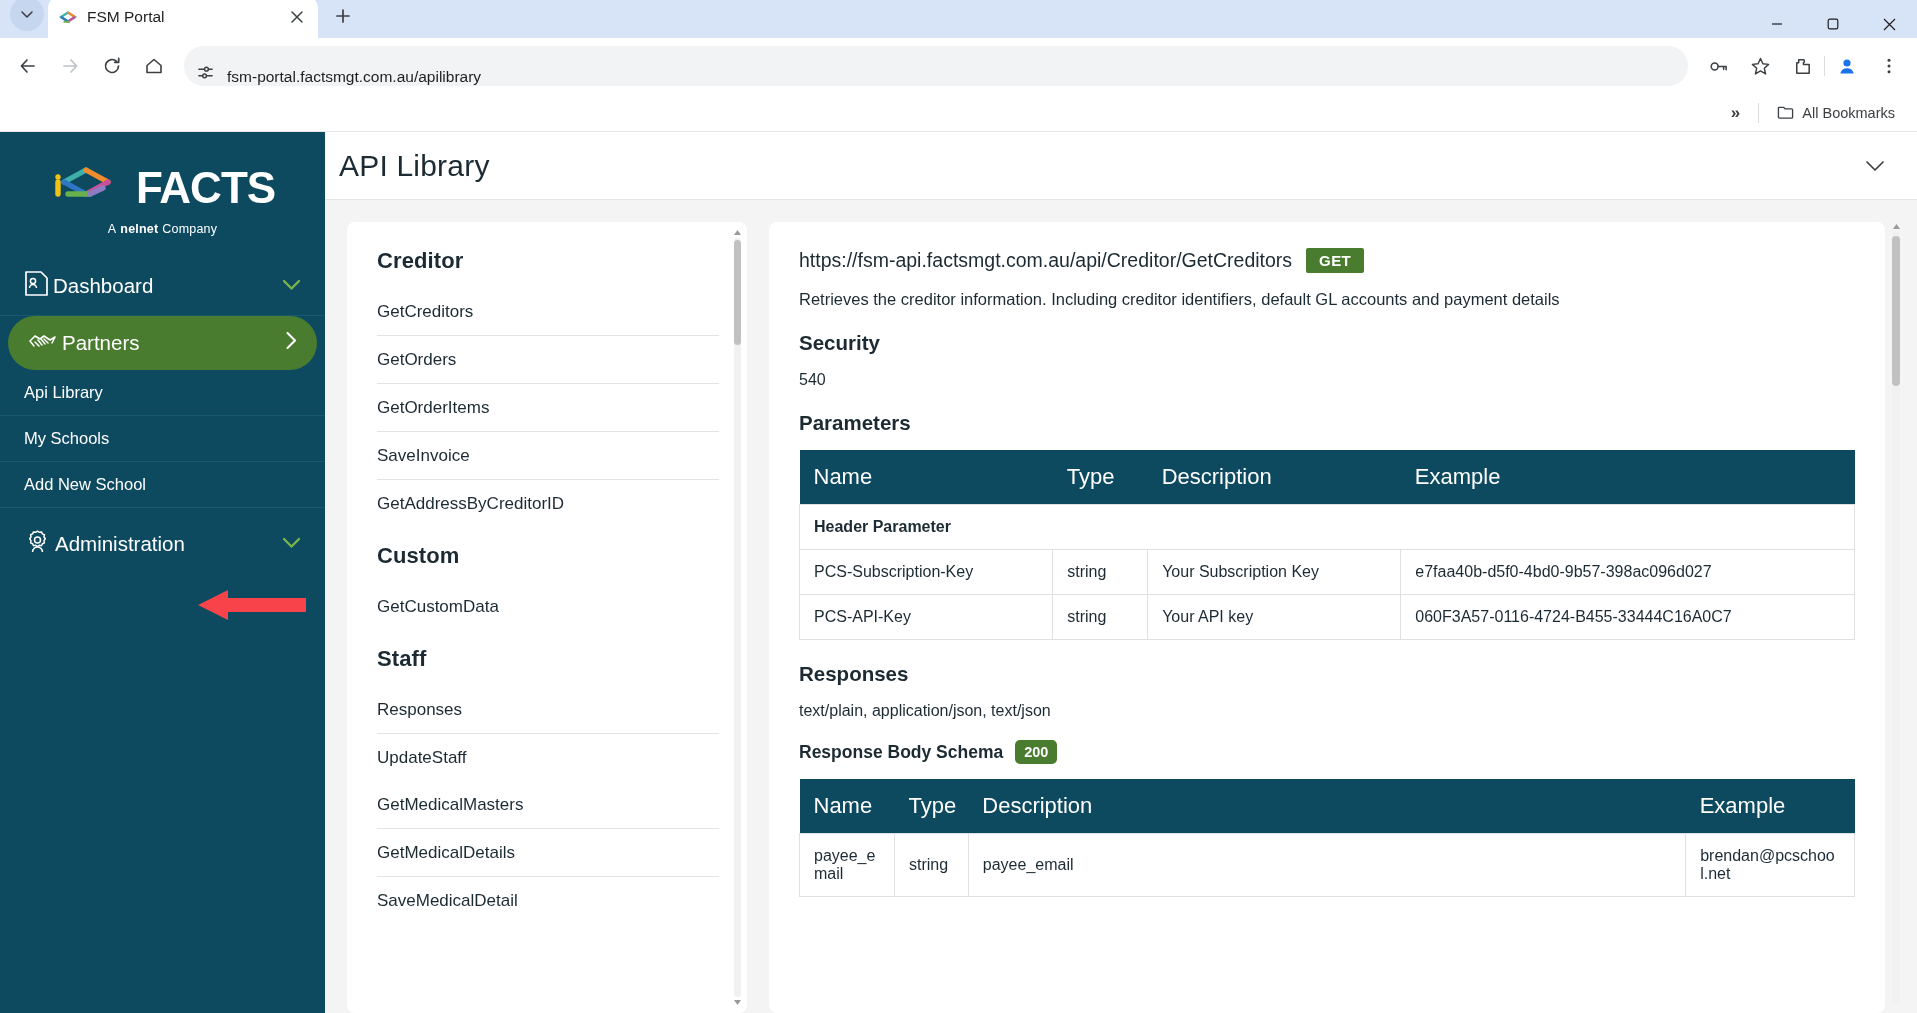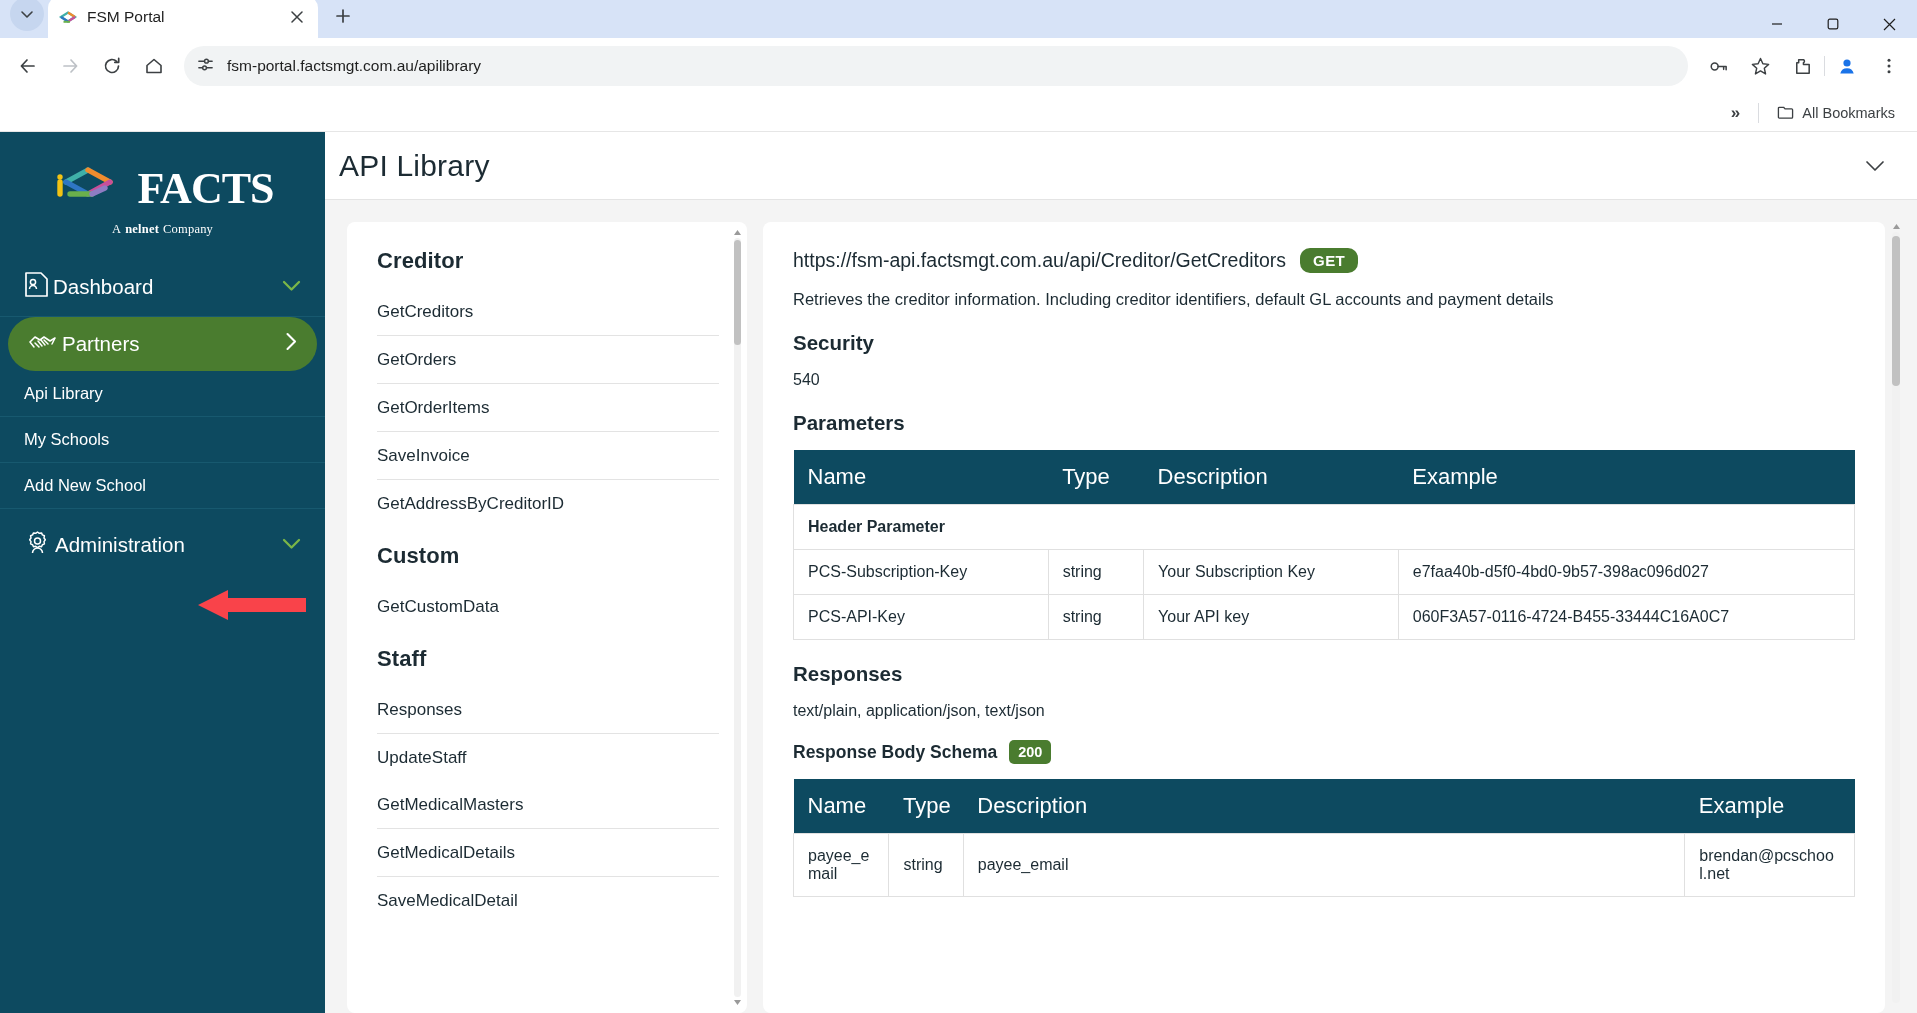--- a/index.html
+++ b/index.html
@@ -24,38 +24,38 @@
   .tab-title { font-size:15.5px; color:#1f1f1f; flex:1; white-space:nowrap; overflow:hidden; text-overflow:ellipsis; }
   .tab-close { width:22px; height:22px; display:flex; align-items:center; justify-content:center; border-radius:11px; cursor:pointer; }
   .newtab { width:34px; height:34px; margin:0 0 5px 8px; border-radius:17px; display:flex; align-items:center; justify-content:center; cursor:pointer; }
 
   .winbtns { position:absolute; right:0; top:0; height:48px; display:flex; }
   .winbtn { width:56px; height:48px; display:flex; align-items:center; justify-content:center; cursor:pointer; }
 
   .toolbar { height:56px; background:#ffffff; display:flex; align-items:center; padding:0 8px; gap:2px; }
   .tbtn { width:40px; height:40px; border-radius:20px; display:flex; align-items:center; justify-content:center; cursor:pointer; flex:0 0 40px;}
   .omnibox {
-    flex:1; height:40px; background:#f1f3f4; border-radius:20px; display:flex; align-items:center;
+    flex:1; height:40px; background:#f1f3f4; border-radius:20px; display:flex; align-items:flex-end;
     padding:0 14px 0 12px; margin:0 8px; gap:12px; cursor:text;
   }
   .omnibox .url { font-size:15.5px; color:#1f1f1f; white-space:nowrap; overflow:hidden; }
   .omni-right { display:flex; align-items:center; gap:2px; }
 
   .bookmarkbar { height:38px; background:#ffffff; display:flex; align-items:center; justify-content:flex-end; padding-right:14px; gap:10px; border-bottom:1px solid #e6e6e6; }
   .bm-chev { font-size:17px; color:#3c4043; padding:4px 8px; border-radius:4px; cursor:pointer; font-weight:bold;}
   .bm-sep { width:1px; height:20px; background:#dadce0; }
   .bm-item { display:flex; align-items:flex-end; gap:8px; padding:5px 8px; border-radius:5px; cursor:pointer; }
   .bm-item span { font-size:14.5px; color:#3c4043; }
 
   
   #page { flex:1; display:flex; background:#ffffff; min-height:0; }
 
   
   .sidebar { width:325px; flex:0 0 325px; background:#0d4a60; position:relative; }
-  .logo-wrap { padding:28px 0 20px 0; display:flex; flex-direction:column; align-items:center;font-family:Liberation Serif, serif; }
+  .logo-wrap { padding:28px 0 20px 0; display:flex; flex-direction:column; align-items:center; }
   .logo-row { display:flex; align-items:center; gap:6px; }
   .logo-sub { font-size:12.5px; color:#ffffff; margin-top:6px; letter-spacing:.2px; display:flex; align-items:center; gap:4px;}
   .logo-sub b { font-weight:bold; }
 
   .nav-main {
     display:flex; align-items:center; gap:4px; padding:14px 24px; color:#ffffff; cursor:pointer;
     border-bottom:1px solid #17596f;
   }
   .nav-main .lbl { font-size:20.5px; flex:1; }
   .nav-main .chev { color:#7ab648; font-size:17px; }
@@ -75,21 +75,21 @@
 
   
   .content { flex:1; display:flex; flex-direction:column; min-width:0; background:#ffffff; }
   .content-head {
     height:68px; flex:0 0 68px; display:flex; align-items:center; padding:0 24px 0 14px;
     border-bottom:1px solid #e4e4e4;
   }
   .page-title { font-size:30px; color:#1c2b33; flex:1; letter-spacing:.2px; }
   .head-chev { font-size:19px; color:#3c4043; cursor:pointer; padding:4px 8px;}
 
-  .content-body { flex:1; display:flex; gap:16px; padding:22px 14px 0 22px; background:#f4f4f4; min-height:0; }
+  .content-body { flex:1; display:flex; gap:22px; padding:22px 14px 0 22px; background:#f4f4f4; min-height:0; }
 
   
   .list-card {
     width:400px; flex:0 0 400px; background:#ffffff; border-radius:8px; position:relative;
     padding:26px 28px 0 30px; overflow:hidden;
   }
   .grp-title { font-size:22px; font-weight:bold; color:#1c2b33; margin:16px 0 14px 0; letter-spacing:.1px;}
   .grp-title:first-child { margin-top:0; }
   .ep-item { font-size:17px; color:#1c2b33; padding:14px 0 13px 0; border-bottom:1px solid #e3e3e3; cursor:pointer; }
   .ep-item.last { border-bottom:none; }
@@ -99,21 +99,21 @@
   .sb-thumb { position:absolute; left:2px; width:7px; background:#c1c1c1; border-radius:4px; cursor:pointer; }
   .sb-arrow { position:absolute; left:1px; width:9px; height:9px; display:flex; align-items:center; justify-content:center;}
 
   
   .detail-wrap { flex:1; min-width:0; display:flex; }
   .detail-card {
     flex:1; background:#ffffff; border-radius:8px; padding:26px 30px 10px 30px; min-width:0; overflow:hidden;
   }
   .api-url-row { display:flex; align-items:center; gap:14px; flex-wrap:wrap; }
   .api-url { font-size:19.5px; color:#1c2b33; }
-  .badge-get { background:#4a7c2f; color:#ffffff; font-size:15px; font-weight:bold; padding:4px 13px; border-radius:10px; letter-spacing:.4px; }
+  .badge-get { background:#4a7c2f; color:#ffffff; font-size:15px; font-weight:bold; padding:4px 13px; border-radius:2px; letter-spacing:.4px; }
   .badge-200 { background:#4a7c2f; color:#ffffff; font-size:14.5px; font-weight:bold; padding:4px 9px; border-radius:5px; }
   .api-desc { font-size:16.5px; color:#1c2b33; margin-top:17px; }
   .sec-h { font-size:20.5px; font-weight:bold; color:#1c2b33; margin:22px 0 0 0; }
   .sec-p { font-size:16px; color:#1c2b33; margin-top:16px; }
   .schema-row { display:flex; align-items:center; gap:12px; margin-top:20px; }
   .schema-lbl { font-size:17.5px; font-weight:bold; color:#1c2b33; }
 
   table.api { width:100%; border-collapse:collapse; margin-top:15px; table-layout:fixed; }
   table.api th {
     background:#0d4a60; color:#ffffff; font-weight:normal; text-align:left;

